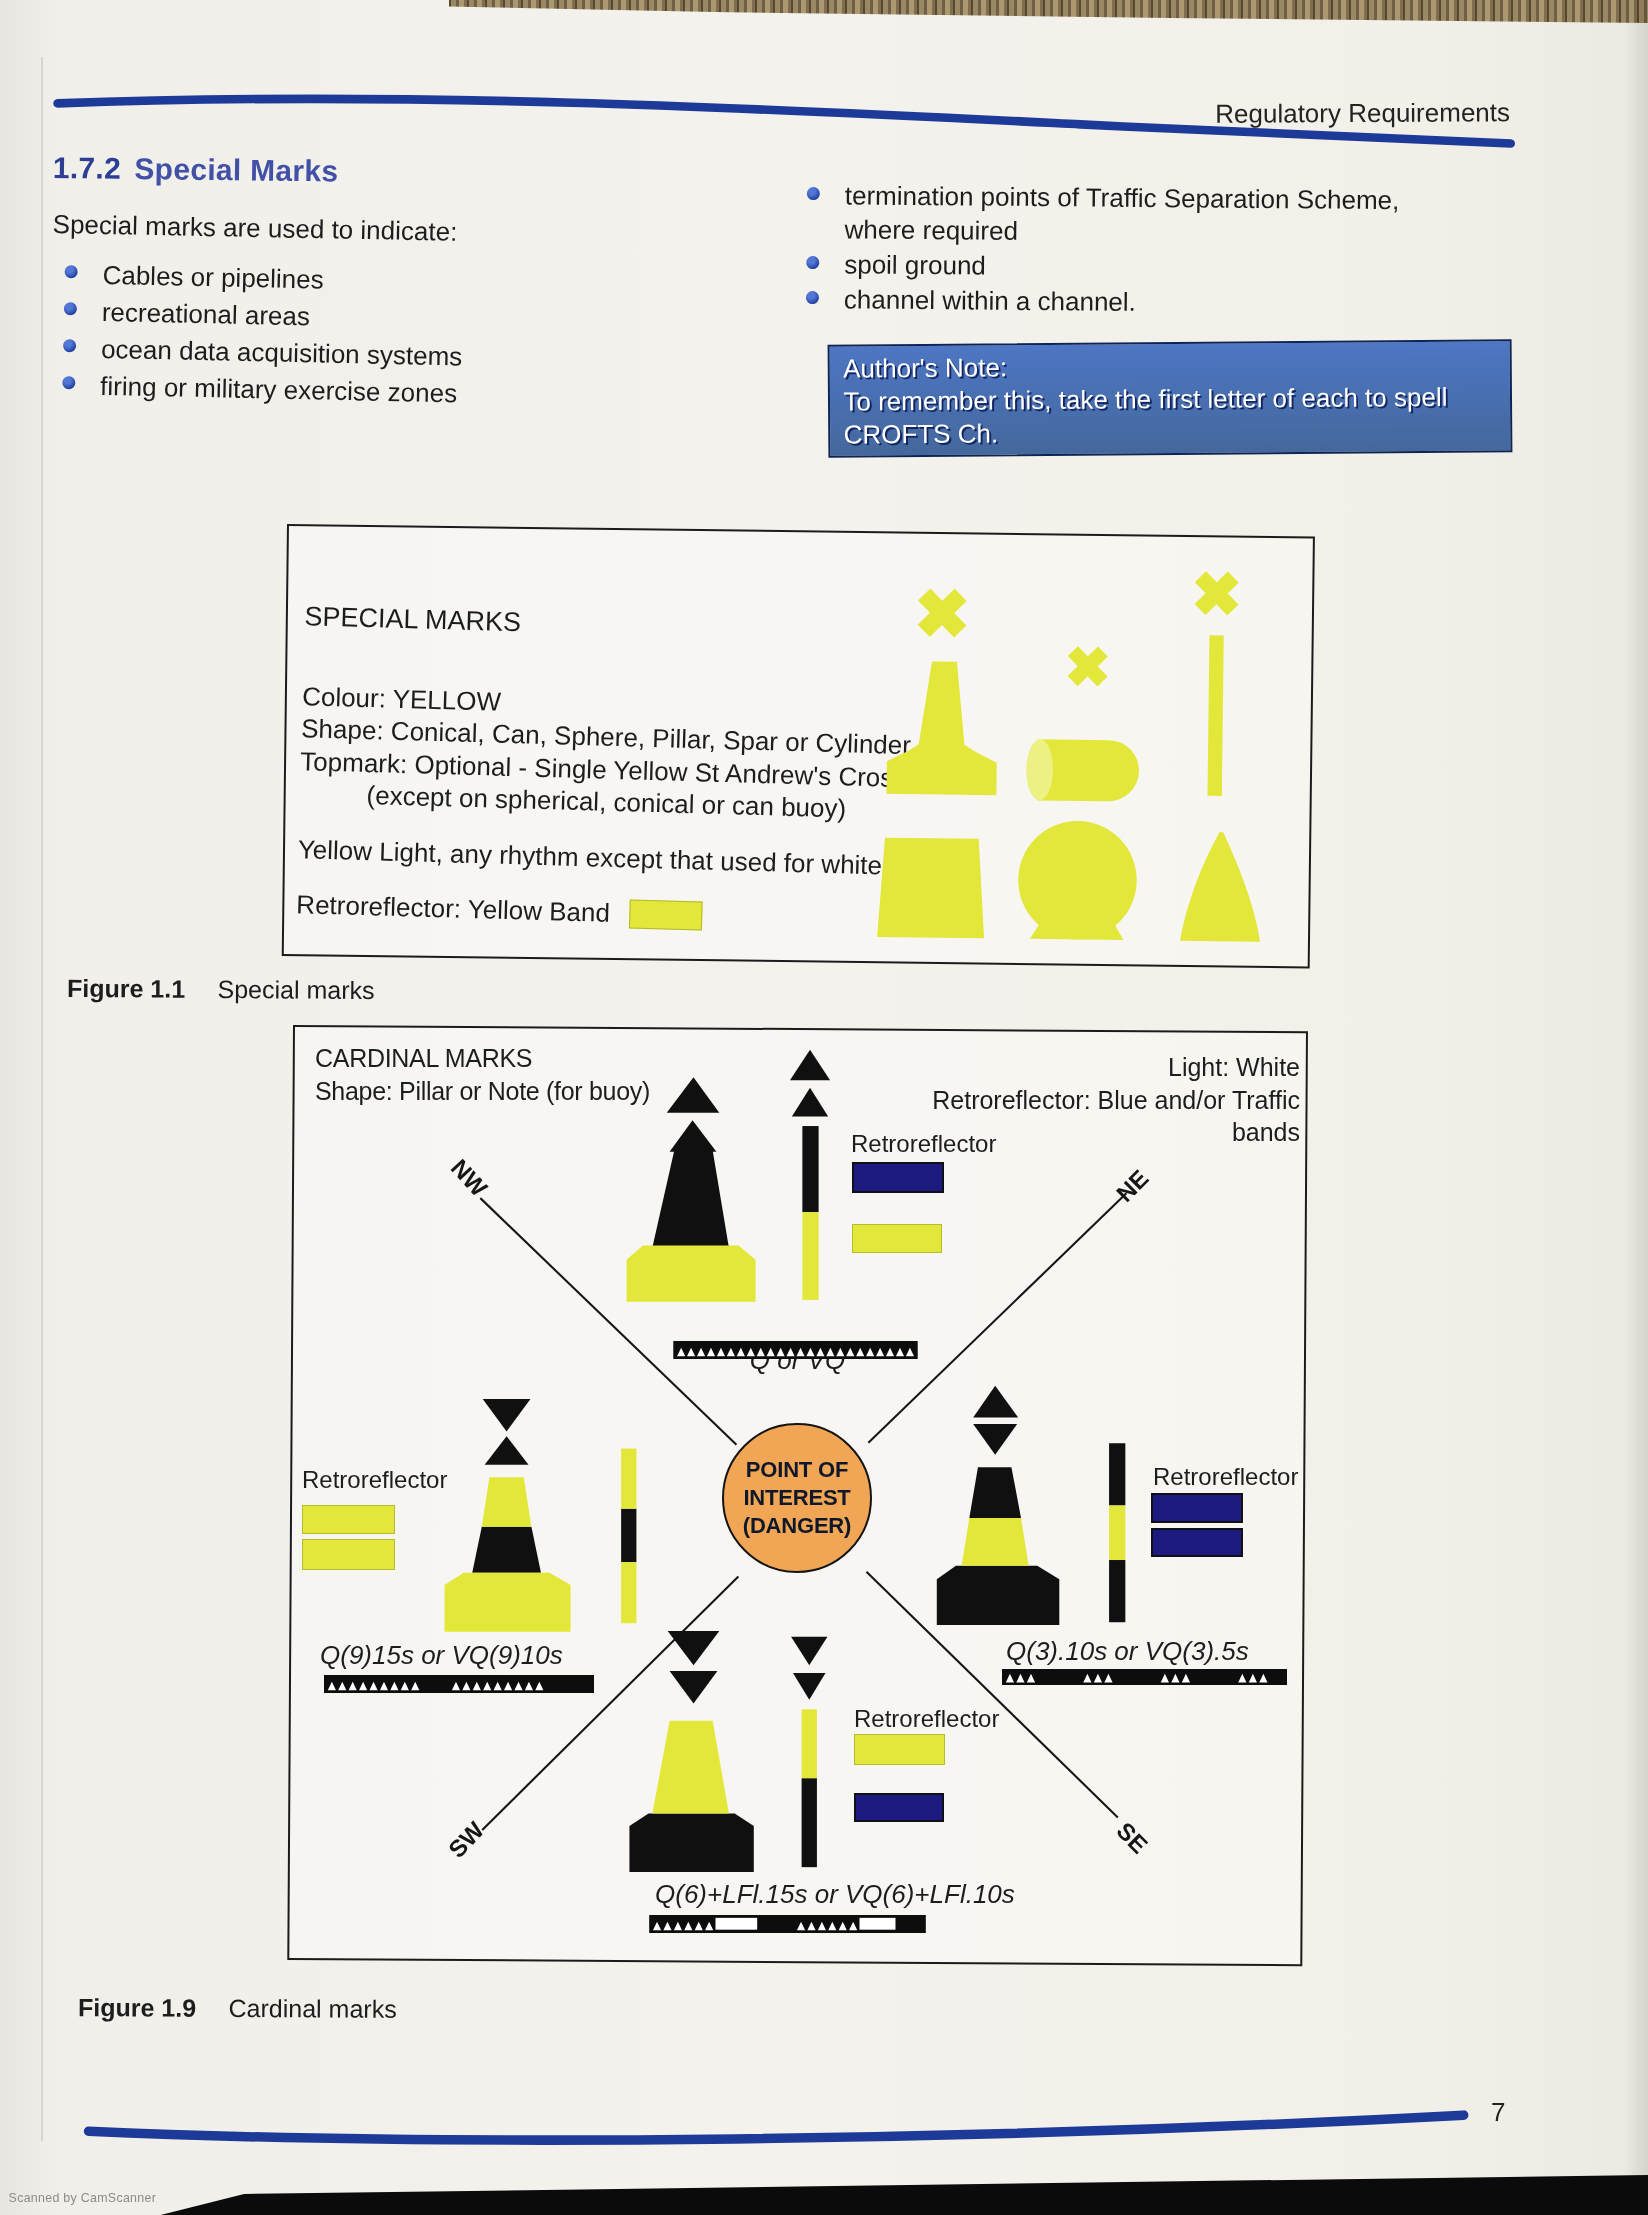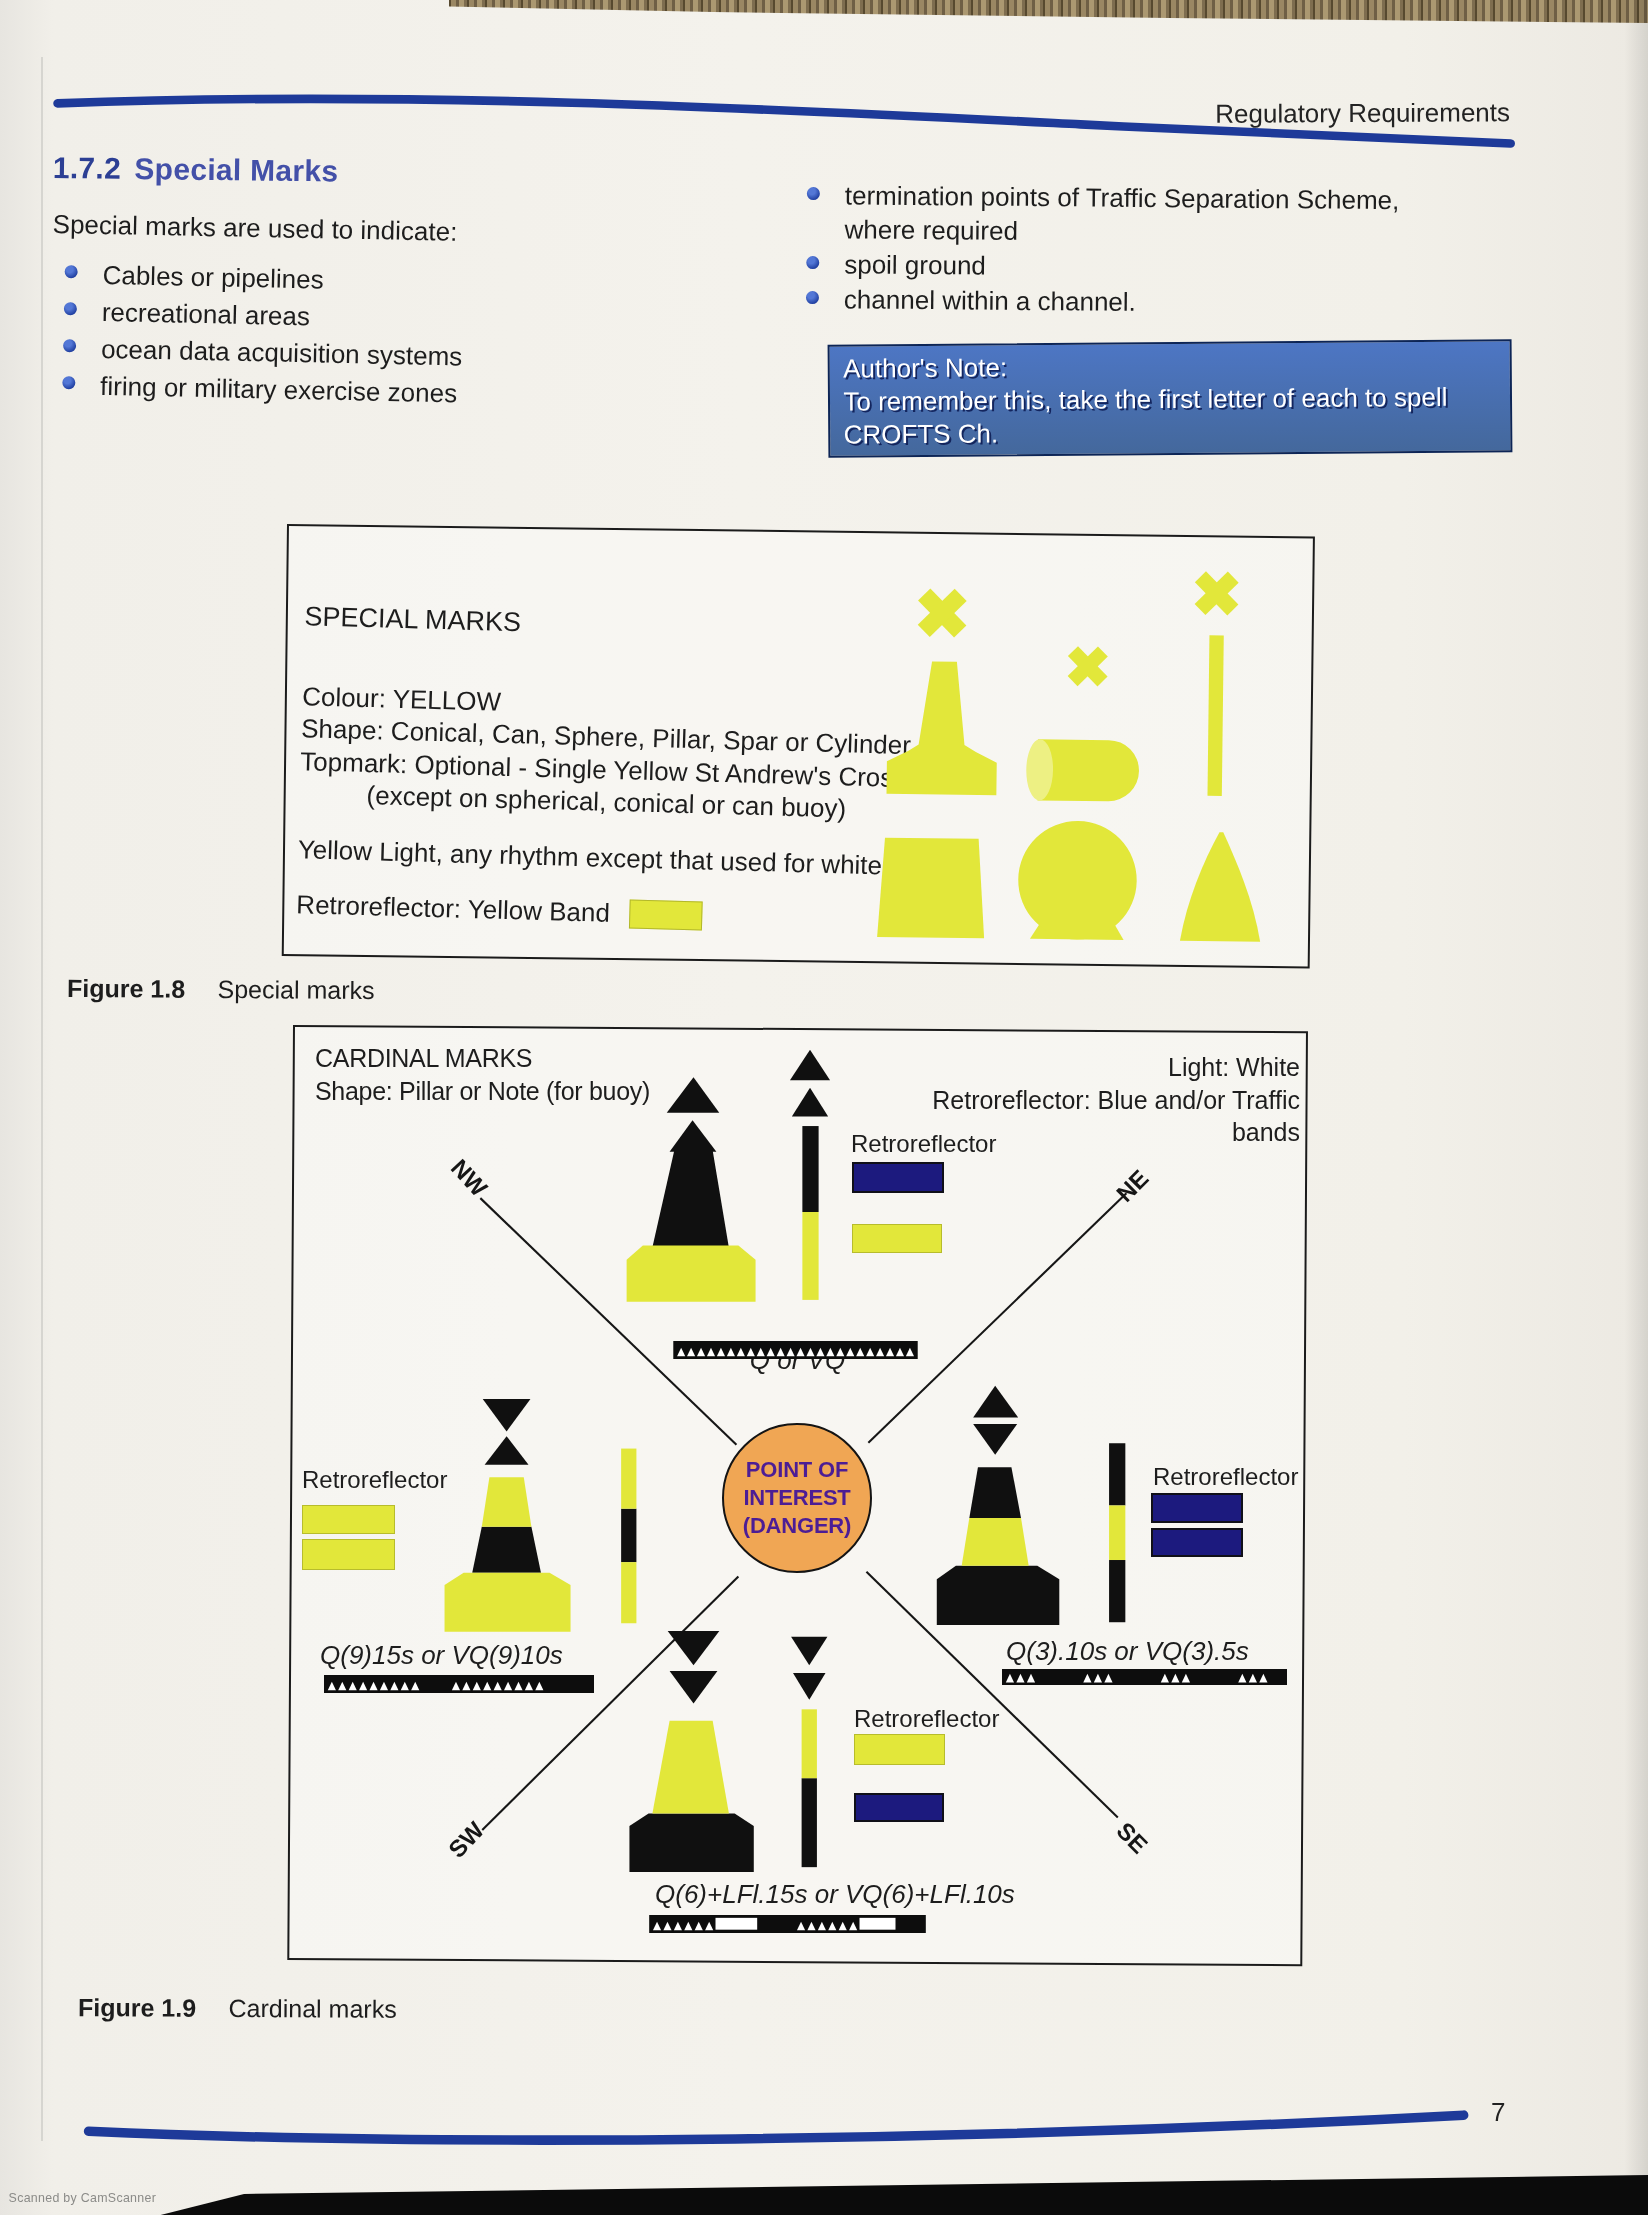--- a/index.html
+++ b/index.html
@@ -52,21 +52,21 @@
     border:1px solid rgba(140,145,30,.55);vertical-align:-5.7px;margin-left:19px;}
   .cap{font-size:25px;}
   .cap .lbl{font-weight:bold;margin-right:32.5px;}
   .cm-box{left:293px;top:1025px;width:1015px;height:935px;transform:rotate(.35deg);transform-origin:left top;}
   .cm-title{left:315px;top:1042px;font-size:25px;line-height:32.5px;letter-spacing:-0.3px;}
   .cm-right{left:860px;top:1042px;width:440px;text-align:right;font-size:25px;line-height:32.5px;margin-top:9px;}
   .compass{font-size:24px;font-weight:600;color:#161616;}
   .circle{left:722px;top:1423px;width:150px;height:150px;border-radius:50%;
     background:var(--danger_orange);border:2.9px solid #141414;box-sizing:border-box;
     display:flex;flex-direction:column;justify-content:center;align-items:center;}
-  .circle div{font-size:22px;line-height:28px;font-weight:bold;color:#4c1d95;letter-spacing:-0.2px;}
+  .circle div{font-size:22px;line-height:28px;font-weight:bold;color:#0f172a;letter-spacing:-0.2px;}
   .retro-lbl{font-size:24px;white-space:nowrap;}
   .band{position:absolute;}
   .band.yellow{background:var(--buoy_yellow);border:1px solid rgba(140,145,30,.5);}
   .band.navy{background:var(--retro_navy);border:2.9px solid #101018;}
   .light-lbl{font-size:26px;font-style:italic;white-space:nowrap;}
 </style>
 </head>
 <body>
 
 <div class="page">
@@ -143,21 +143,21 @@
 
         <polygon points="180,412 197,385 262,385 278,412"></polygon>
         <circle cx="229" cy="350" r="62"></circle>
 
         <path d="M377,298 C360,330 344,370 337,412 L421,412 C413,368 396,330 381,298 Z"></path>
       </g>
     </svg>
   </div>
 
   <div class="abs cap" style="left:67px;top:975px;transform:rotate(.4deg);">
-    <span class="lbl">Figure 1.8</span><span>Special marks</span>
+    <span class="lbl">Figure 1.1</span><span>Special marks</span>
   </div>
 
   <div class="abs figbox cm-box"></div>
 
   <div class="abs cm-title">
     <div>CARDINAL MARKS</div>
     <div>Shape: Pillar or Note (for buoy)</div>
   </div>
   <div class="abs cm-right">
     <div>Light: White</div>

